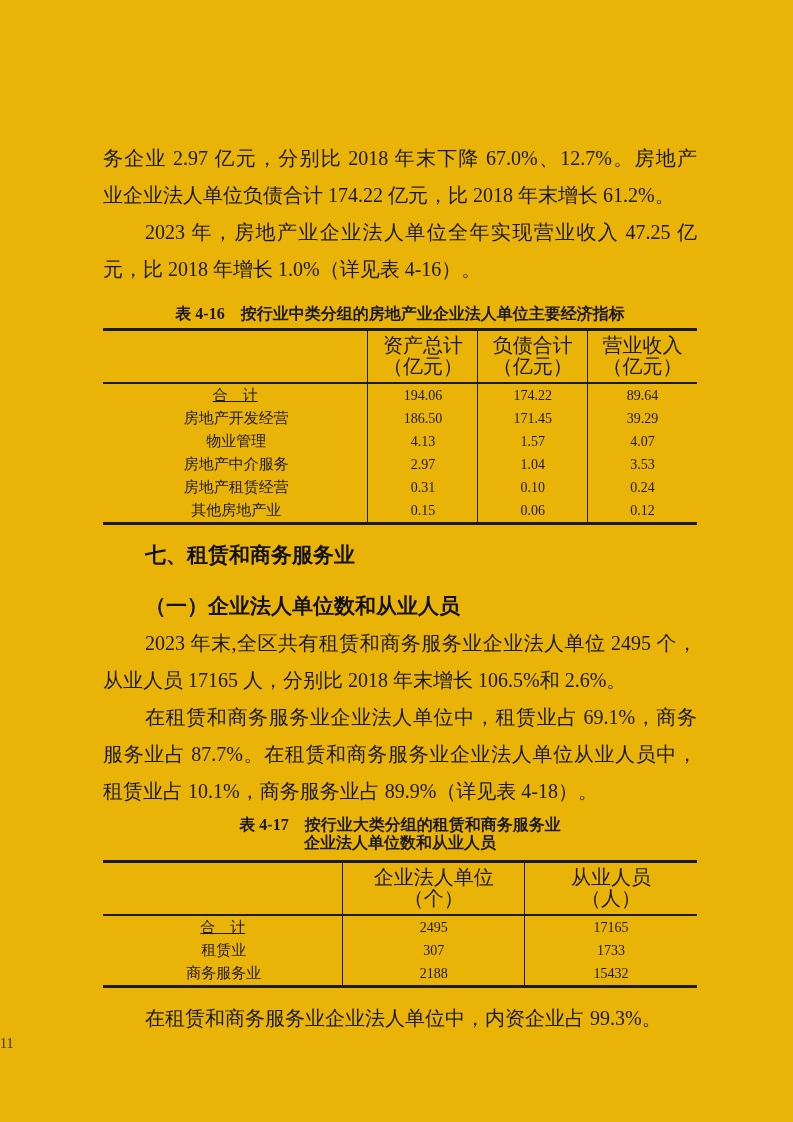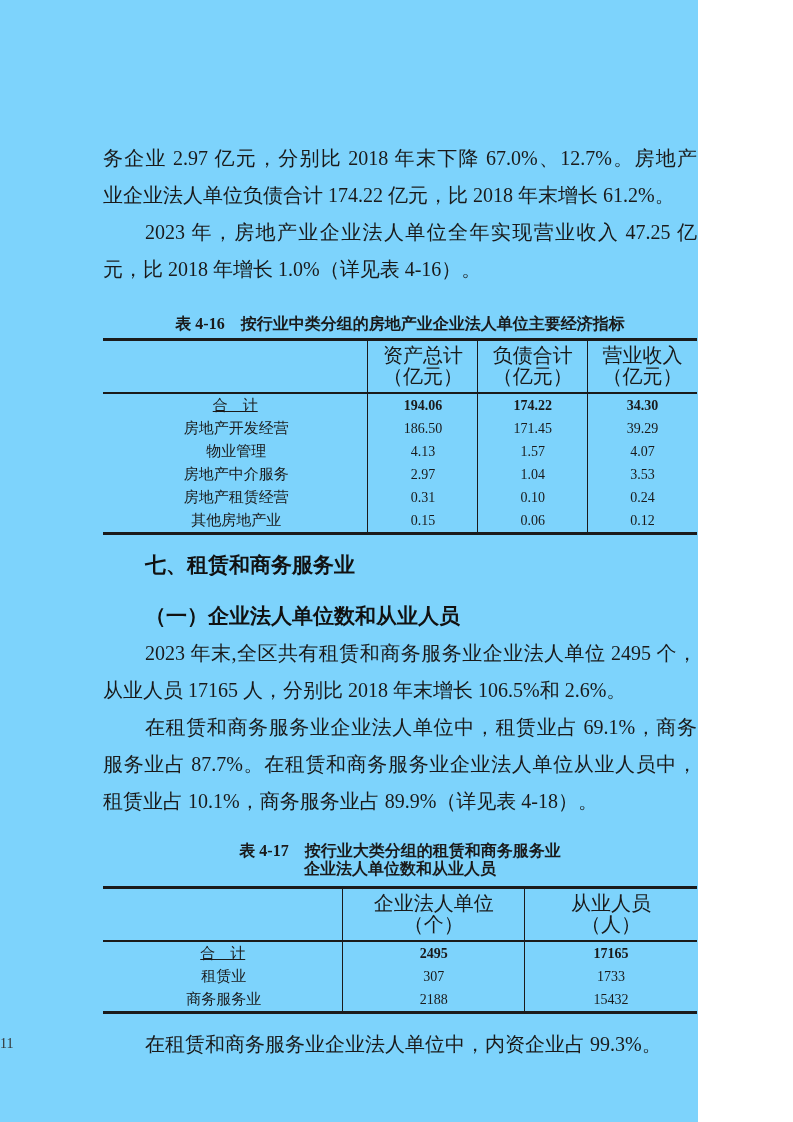--- a/index.html
+++ b/index.html
@@ -2,23 +2,23 @@
 <html><head>
 <meta charset="utf-8">
 <style>
   html, body {
     margin: 0;
     padding: 0;
     background: #ffffff;
   }
   .page {
     position: relative;
-    width: 698px;
+    width: 793px;
     height: 1122px;
-    background: #7dd3fc;
+    background: #eab308;
     overflow: hidden;
     font-family: "Liberation Serif", "DejaVu Serif", serif;
     color: #1a1a1a;
   }
   .content {
     position: absolute;
     left: 103px;
     top: 140px;
     width: 594px;
   }
@@ -53,25 +53,25 @@
     padding-left: 42px;
     margin-top: 19px;
     color: #111;
   }
   
   .tbl-title {
     text-align: center;
     font-weight: 700;
     font-size: 16px;
     line-height: 20px;
-    margin-top: 26px;
+    margin-top: 16px;
   }
   .tbl-title.two-line {
     line-height: 18px;
-    margin-top: 22px;
+    margin-top: 6px;
   }
   .tbl-title .tl {
     display: block;
   }
   
   table.datatable {
     width: 100%;
     border-collapse: collapse;
     border-top: 3px solid #1b1b1b;
     border-bottom: 3px solid #1b1b1b;
@@ -104,21 +104,21 @@
   table.datatable tbody tr.total td.label {
     text-align: center;
     padding-left: 0;
     text-decoration: underline;
   }
   table.datatable tbody td.num {
     text-align: center;
     font-size: 14px;
   }
   table.datatable tbody tr.total td.num {
-    font-weight: 700;
+    font-weight: 400;
   }
   .hdr2 { display: block; }
   
   .page-number {
     position: absolute;
     top: 1036px;
     left: 0;
     width: 100%;
     text-align: left;
     font-size: 14px;
@@ -164,21 +164,21 @@
             <span>营业收入</span>
             <span class="hdr2">（亿元）</span>
           </td>
         </tr>
       </thead>
       <tbody>
         <tr class="total">
           <td class="label">合　计</td>
           <td class="sep num">194.06</td>
           <td class="sep num">174.22</td>
-          <td class="sep num">34.30</td>
+          <td class="sep num">89.64</td>
         </tr>
         <tr>
           <td class="label">房地产开发经营</td>
           <td class="sep num">186.50</td>
           <td class="sep num">171.45</td>
           <td class="sep num">39.29</td>
         </tr>
         <tr>
           <td class="label">物业管理</td>
           <td class="sep num">4.13</td>

